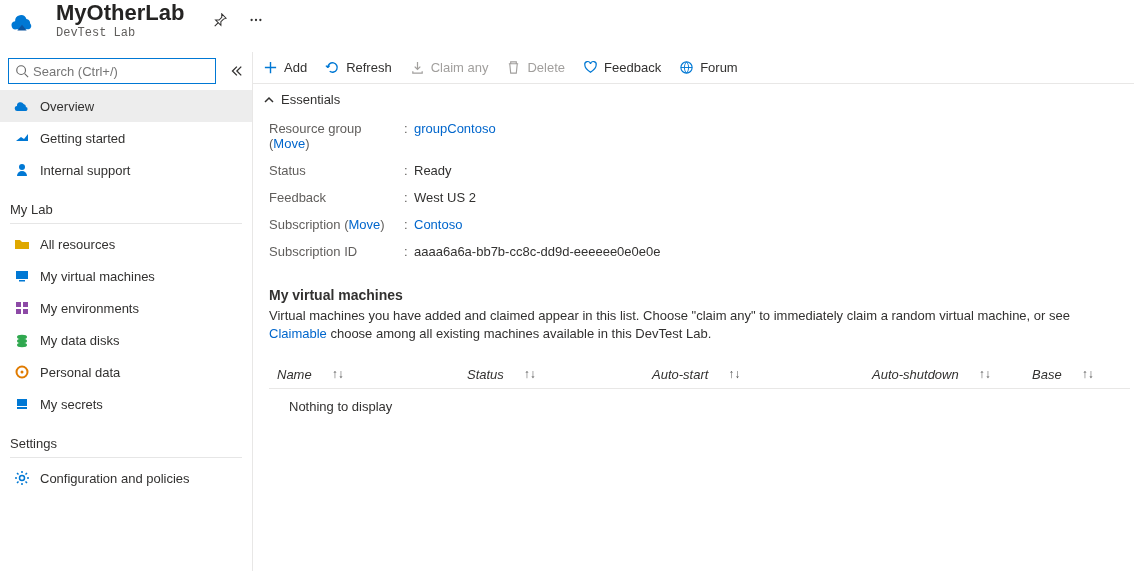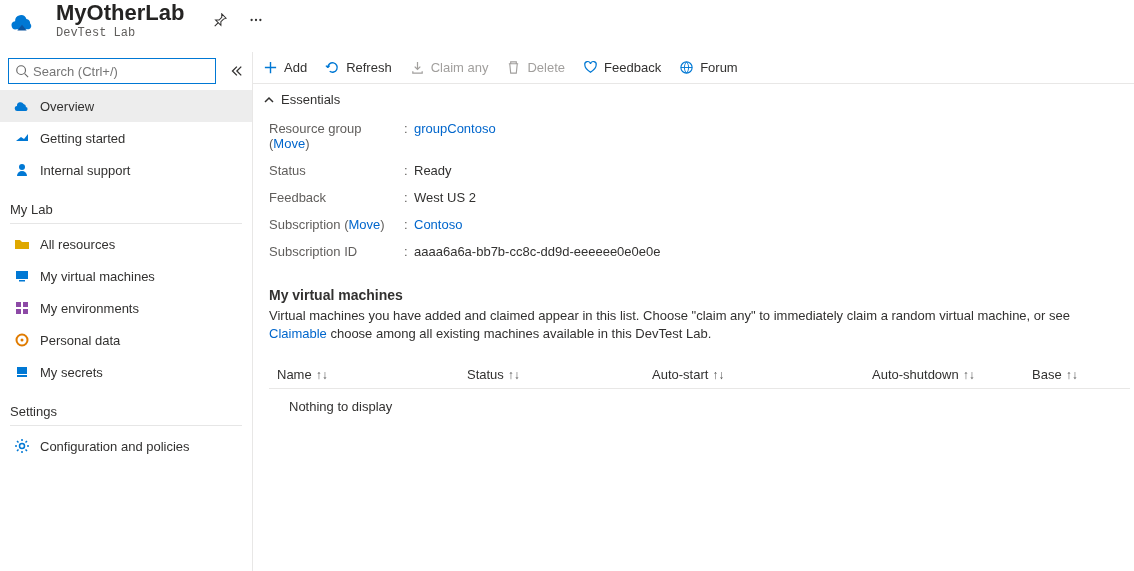--- a/index.html
+++ b/index.html
@@ -52,21 +52,21 @@
 .ess-value { color:#323130; }
 .link { color:#0066cc; cursor:pointer; }
 .paren { color:#605e5c; }
 
 .vm-section { padding: 12px 16px 0 16px; }
 .vm-title { font-weight: 700; font-size: 14px; }
 .vm-desc { font-size: 13px; color:#323130; margin-top:4px; line-height:1.4; }
 
 .tbl { margin: 18px 16px 0 16px; }
 .tbl-head { display:flex; border-bottom:1px solid #e8e7e6; padding: 6px 8px; }
-.th { display:flex; align-items:center; gap:4px; cursor:pointer; color:#323130; font-size:13px; }
+.th { display:flex; gap:20px; cursor:pointer; color:#323130; font-size:13px;font-style:italic; }
 .sort { color:#555; font-size:12px; }
 .col-name{ width:190px; } .col-status{ width:185px;} .col-auto{ width:220px;} .col-shut{ width:160px;} .col-base{ width:90px;}
 .tbl-body { padding: 10px 20px; color:#323130; }
 </style>
 </head>
 <body>
 
 <div class="page">
 
   <div class="header">
@@ -165,20 +165,30 @@
               <rect x="9" y="2" width="5" height="5" fill="#8d4aa6"></rect>
               <rect x="2" y="9" width="5" height="5" fill="#8d4aa6"></rect>
               <rect x="9" y="9" width="5" height="5" fill="#8d4aa6"></rect>
             </svg>
           </span>
         <span>My environments</span>
       </div>
       <div class="nav-item">
         <span class="nav-icon">
             <svg viewBox="0 0 16 16" width="16" height="16">
+              <ellipse cx="8" cy="5" rx="5" ry="2.2" fill="#2fa84f"></ellipse>
+              <ellipse cx="8" cy="9" rx="5" ry="2.2" fill="#2fa84f"></ellipse>
+              <ellipse cx="8" cy="13" rx="5" ry="2.2" fill="#2fa84f"></ellipse>
+            </svg>
+          </span>
+        <span>My data disks</span>
+      </div>
+      <div class="nav-item">
+        <span class="nav-icon">
+            <svg viewBox="0 0 16 16" width="16" height="16">
               <circle cx="8" cy="8" r="5.5" fill="none" stroke="#e07b00" stroke-width="2"></circle>
               <circle cx="8" cy="8" r="1.5" fill="#e07b00"></circle>
             </svg>
           </span>
         <span>Personal data</span>
       </div>
       <div class="nav-item">
         <span class="nav-icon">
             <svg viewBox="0 0 16 16" width="16" height="16">
               <rect x="3" y="3" width="10" height="7" fill="#0078d4"></rect>

